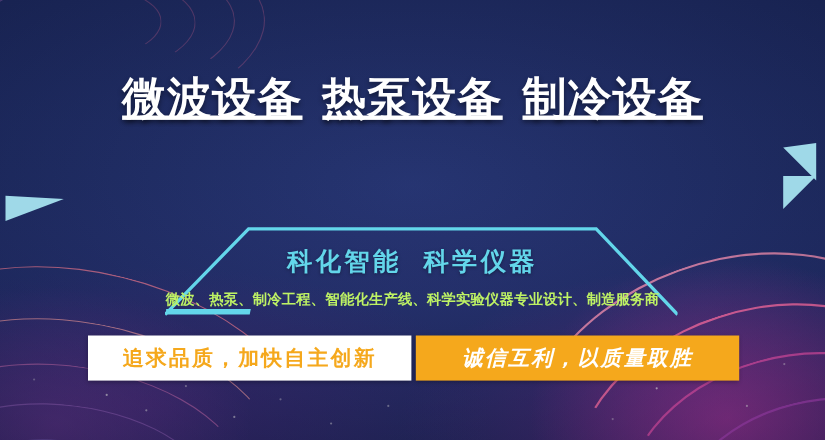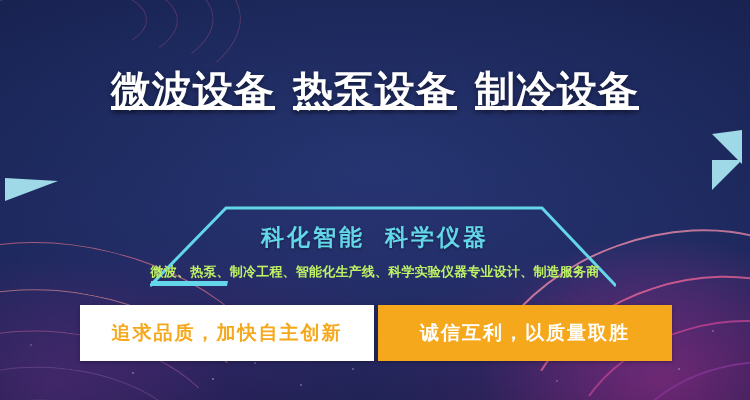--- a/index.html
+++ b/index.html
@@ -166,21 +166,21 @@
     font-weight: 700;
     letter-spacing: 0.2px;
     line-height: 18px;
     white-space: nowrap;
   }
 
   
   .slogans {
     position: absolute;
     left: 80px; top: 305px;
-    width: 592px; height: 56px;
+    width: 592px; height: 41px;
     display: flex;
     align-items: stretch;
   }
   .slogan {
     display: flex;
     align-items: center;
     justify-content: center;
     font-size: 19px;
     font-weight: 700;
     letter-spacing: 2px;
@@ -190,20 +190,21 @@
   .slogan-left {
     width: 296px;
     background: #ffffff;
     color: #f5a81c;
   }
   .slogan-right {
     width: 296px;
     margin-left: 4px;
     background: #f5a81c;
     color: #ffffff;
+    font-style: italic;
   }
 </style>
 </head>
 <body>
 
 <div id="banner">
 
   <div class="bg-base"></div>
 
   <div class="bl-glow"></div>

